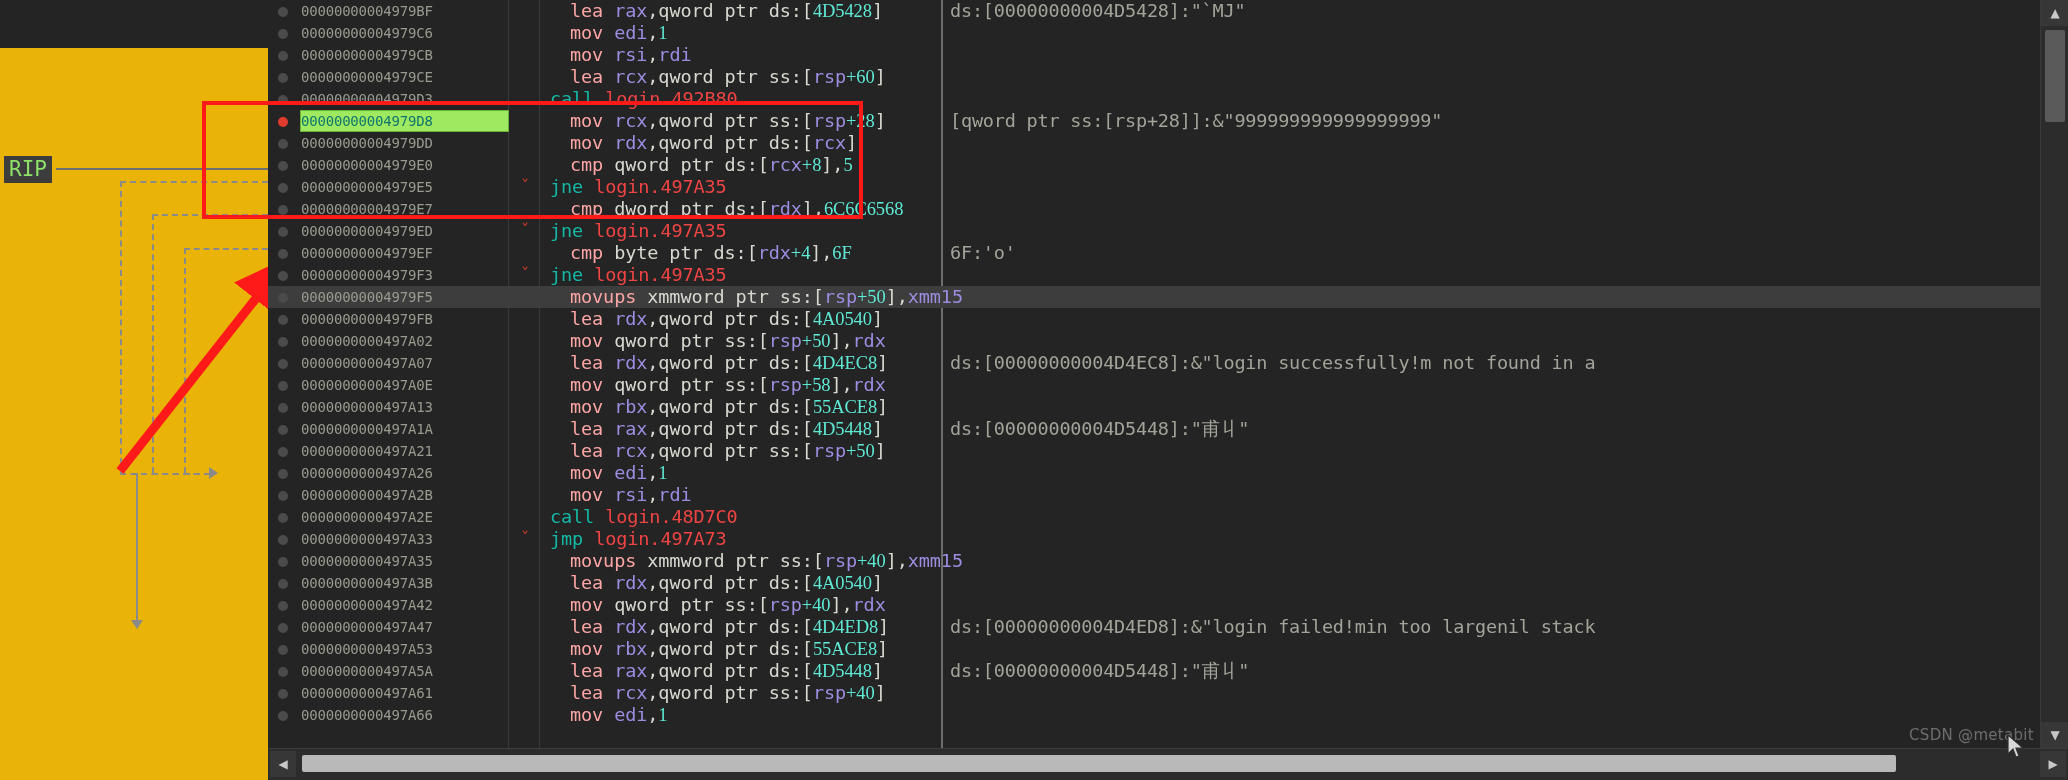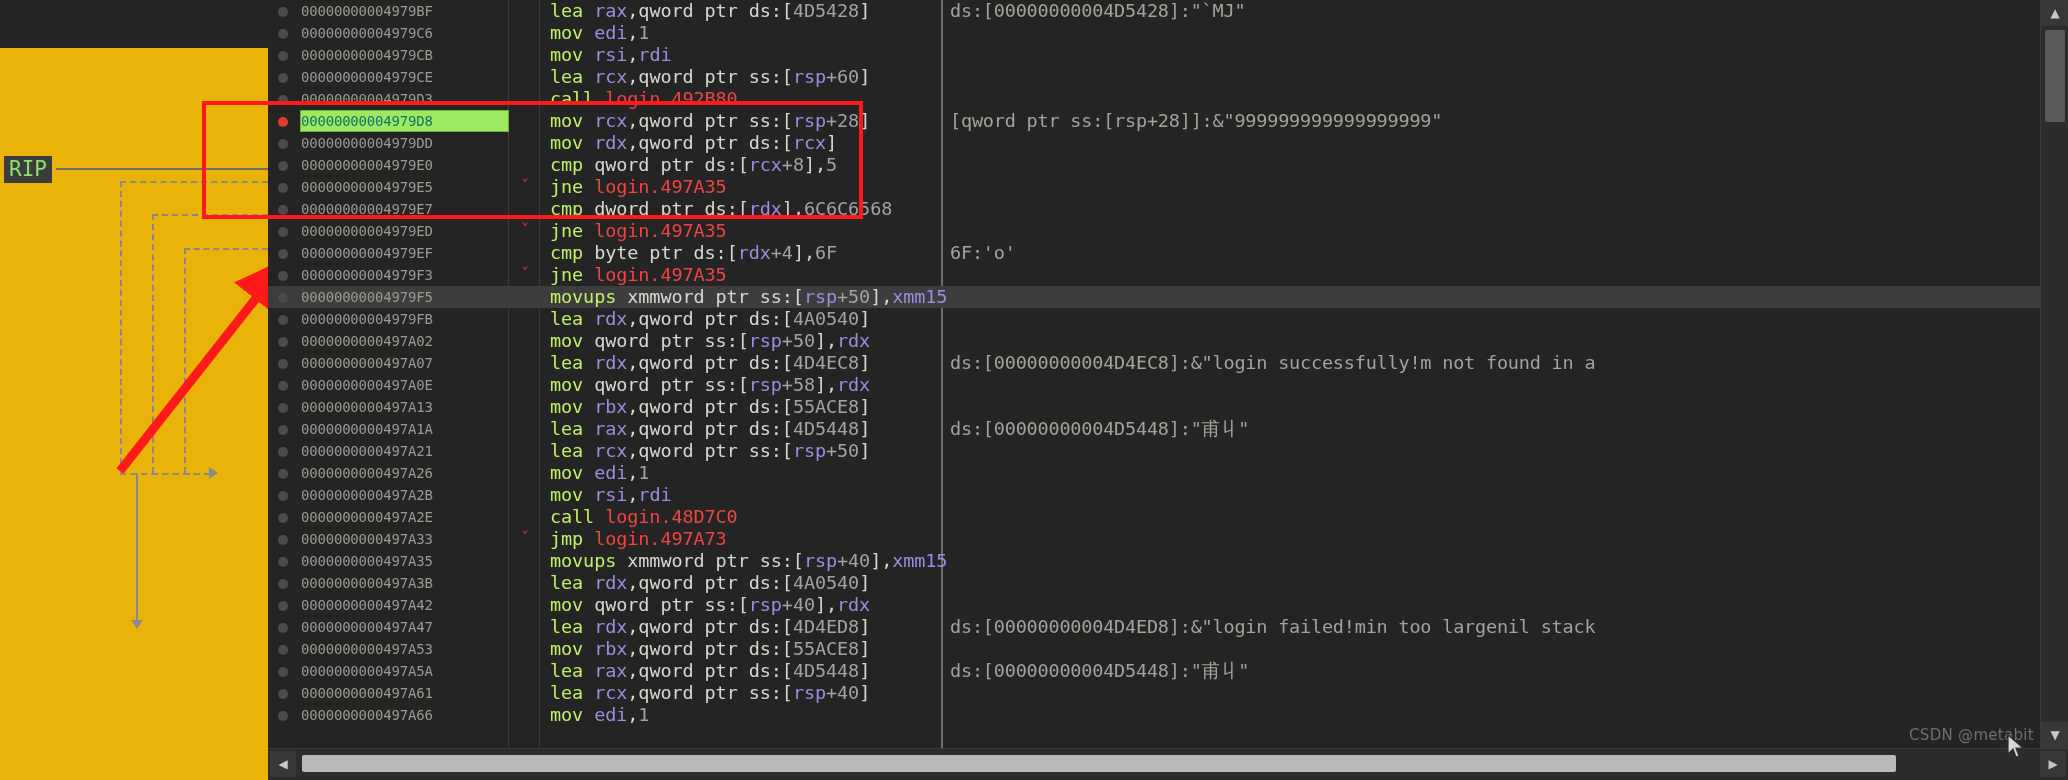--- a/index.html
+++ b/index.html
@@ -166,24 +166,24 @@
     position: absolute;
     left: 682px; top: 1px;
     height: 20px;
     color: #a3a39a;
     font-size: 18.5px;
     line-height: 20px;
     letter-spacing: -0.2px;
   }
 
   
-  .m-blue   { color: #bef264; }   
-  .m-red    { color: #bef264; margin-top: 48px; }   
+  .m-blue   { color: #fca5a5; margin-left: 20px; }   
+  .m-red    { color: #14b8a6; margin-top: 48px; }   
   .t-reg    { color: #9d8ce0; }   
-  .t-num    { color: #a3a3a3; }   
+  .t-num    { color: #5eead4; font-family: Liberation Serif, serif; }   
   .t-white  { color: #d8d8d0; }   
   .t-sym    { color: #ef4444; }   
 
   
   .redbox {
     position: absolute;
     left: 202px; top: 101px;
     width: 661px; height: 118px;
     border: 4px solid #ff1a1a;
     pointer-events: none;

